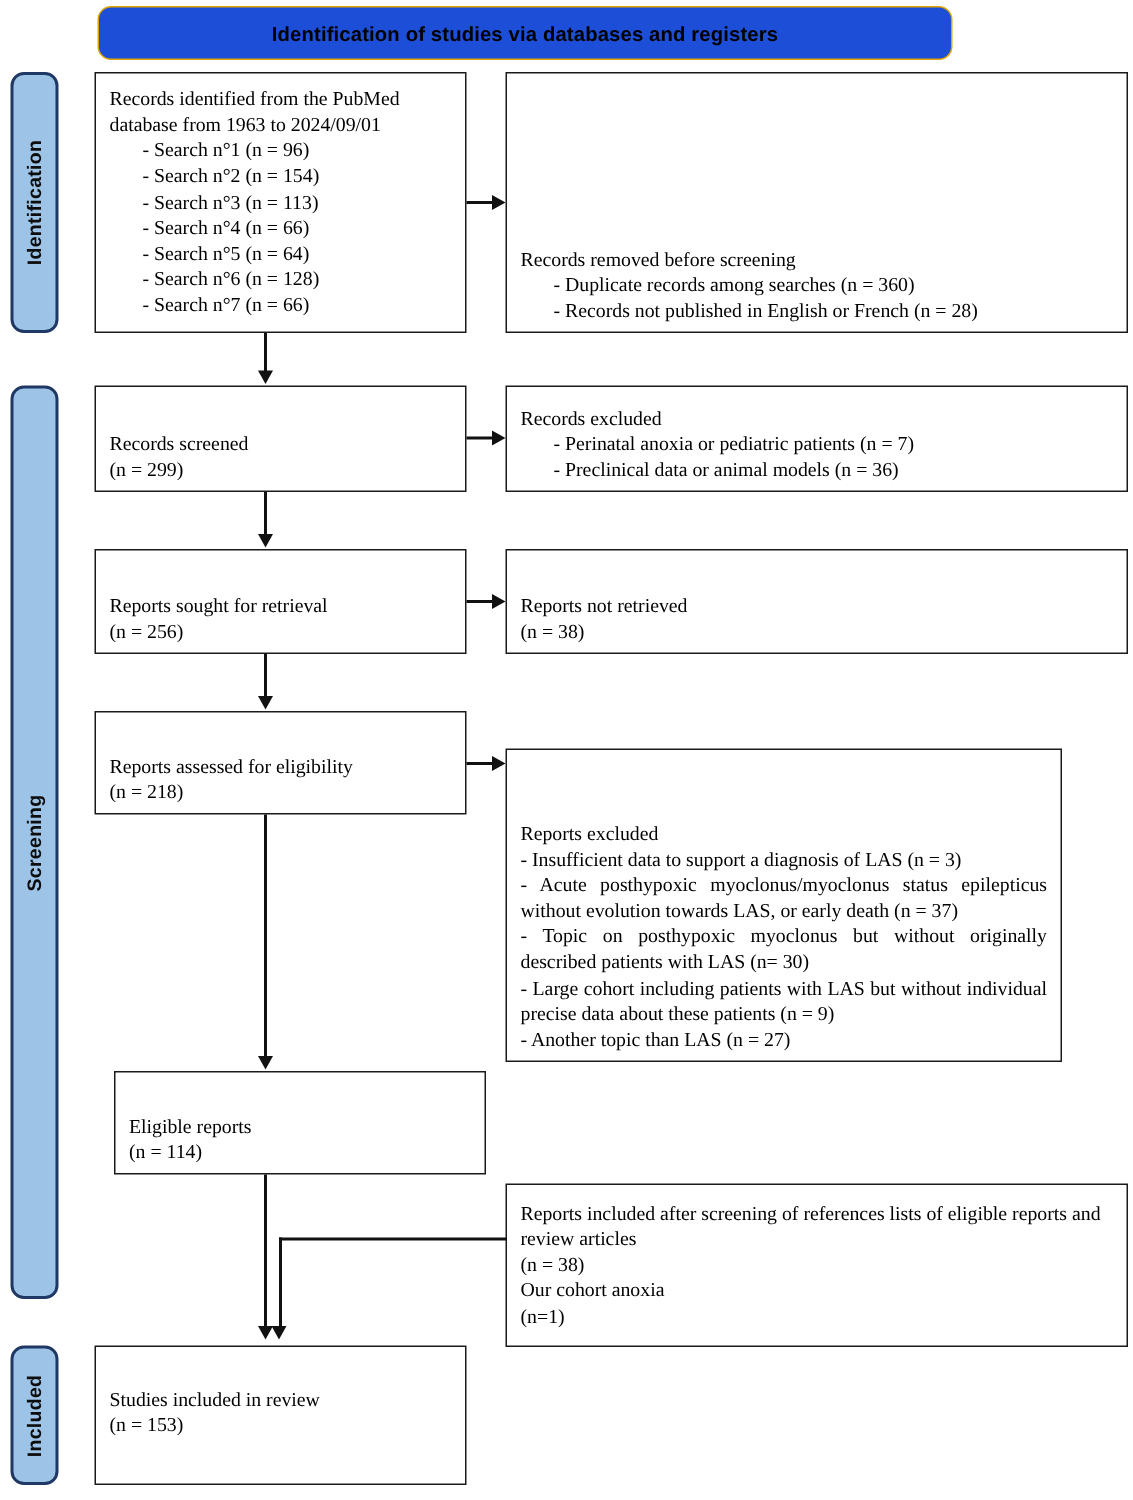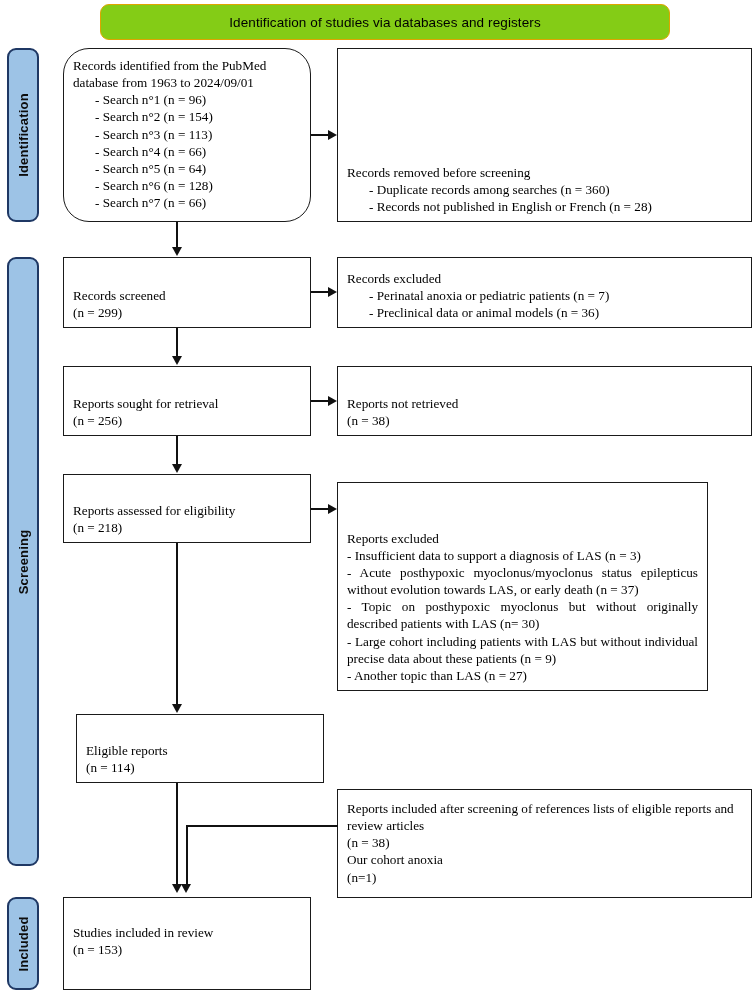--- a/index.html
+++ b/index.html
@@ -10,30 +10,29 @@
   }
   #stage {
     position: relative;
     width: 755px; height: 1000px;
     overflow: hidden;
   }
 
   
   .banner {
     position: absolute;
-    background: #84cc16;
+    background: #1d4ed8;
     border: 1.5px solid #E0A400;
     border-radius: 9px;
     display: flex; align-items: center; justify-content: center;
     font-family: "Liberation Sans", sans-serif;
-    font-weight: normal;
+    font-weight: bold;
     font-size: 13.5px;
     color: #000000;
     letter-spacing: .1px;
-    margin-left: 35px;
   }
 
   
   .band {
     position: absolute;
     background: #9DC3E6;
     border: 2px solid #1F3864;
     border-radius: 9px;
   }
   .band-label {
@@ -102,21 +101,21 @@
   </div>
 
   <div class="band" style="left:7px; top:257px; width:32px; height:609px;">
     <span class="band-label">Screening</span>
   </div>
 
   <div class="band" style="left:7px; top:897px; width:32px; height:93px;">
     <span class="band-label">Included</span>
   </div>
 
-  <div class="box" style="left:63px; top:48px; width:248px; height:174px;border-radius:26px;">
+  <div class="box" style="left:63px; top:48px; width:248px; height:174px;">
     <span class="ttl">Records identified from the PubMed database from 1963 to 2024/09/01</span>
     <ul>
       <li>- Search n°1 (n = 96)</li>
       <li>- Search n°2 (n = 154)</li>
       <li>- Search n°3 (n = 113)</li>
       <li>- Search n°4 (n = 66)</li>
       <li>- Search n°5 (n = 64)</li>
       <li>- Search n°6 (n = 128)</li>
       <li>- Search n°7 (n = 66)</li>
     </ul>
@@ -181,21 +180,21 @@
   <div class="vline" style="left:176.4px; top:436px; height:29px;"></div>
   <div class="arrow-d" style="left:171.7px; top:464px;"></div>
 
   <div class="box vcenter" style="left:63px; top:474px; width:248px; height:69px;">
     <div>
       <p>Reports assessed for eligibility</p>
       <p>(n = 218)</p>
     </div>
   </div>
 
-  <div class="box vcenter" style="left:337px; top:482px; width:371px; height:209px;">
+  <div class="box vcenter" style="left:337px; top:499px; width:371px; height:209px;">
     <div>
       <span class="ttl">Reports excluded</span>
       <div style="">
         <p class="just">- Insufficient data to support a diagnosis of LAS (n = 3)</p>
         <p class="just">- Acute posthypoxic myoclonus/myoclonus status epilepticus without evolution towards LAS, or early death (n = 37)</p>
         <p class="just">- Topic on posthypoxic myoclonus but without originally described patients with LAS (n= 30)</p>
         <p class="just">- Large cohort including patients with LAS but without individual precise data about these patients (n = 9)</p>
         <p class="just">- Another topic than LAS (n = 27)</p>
       </div>
     </div>

